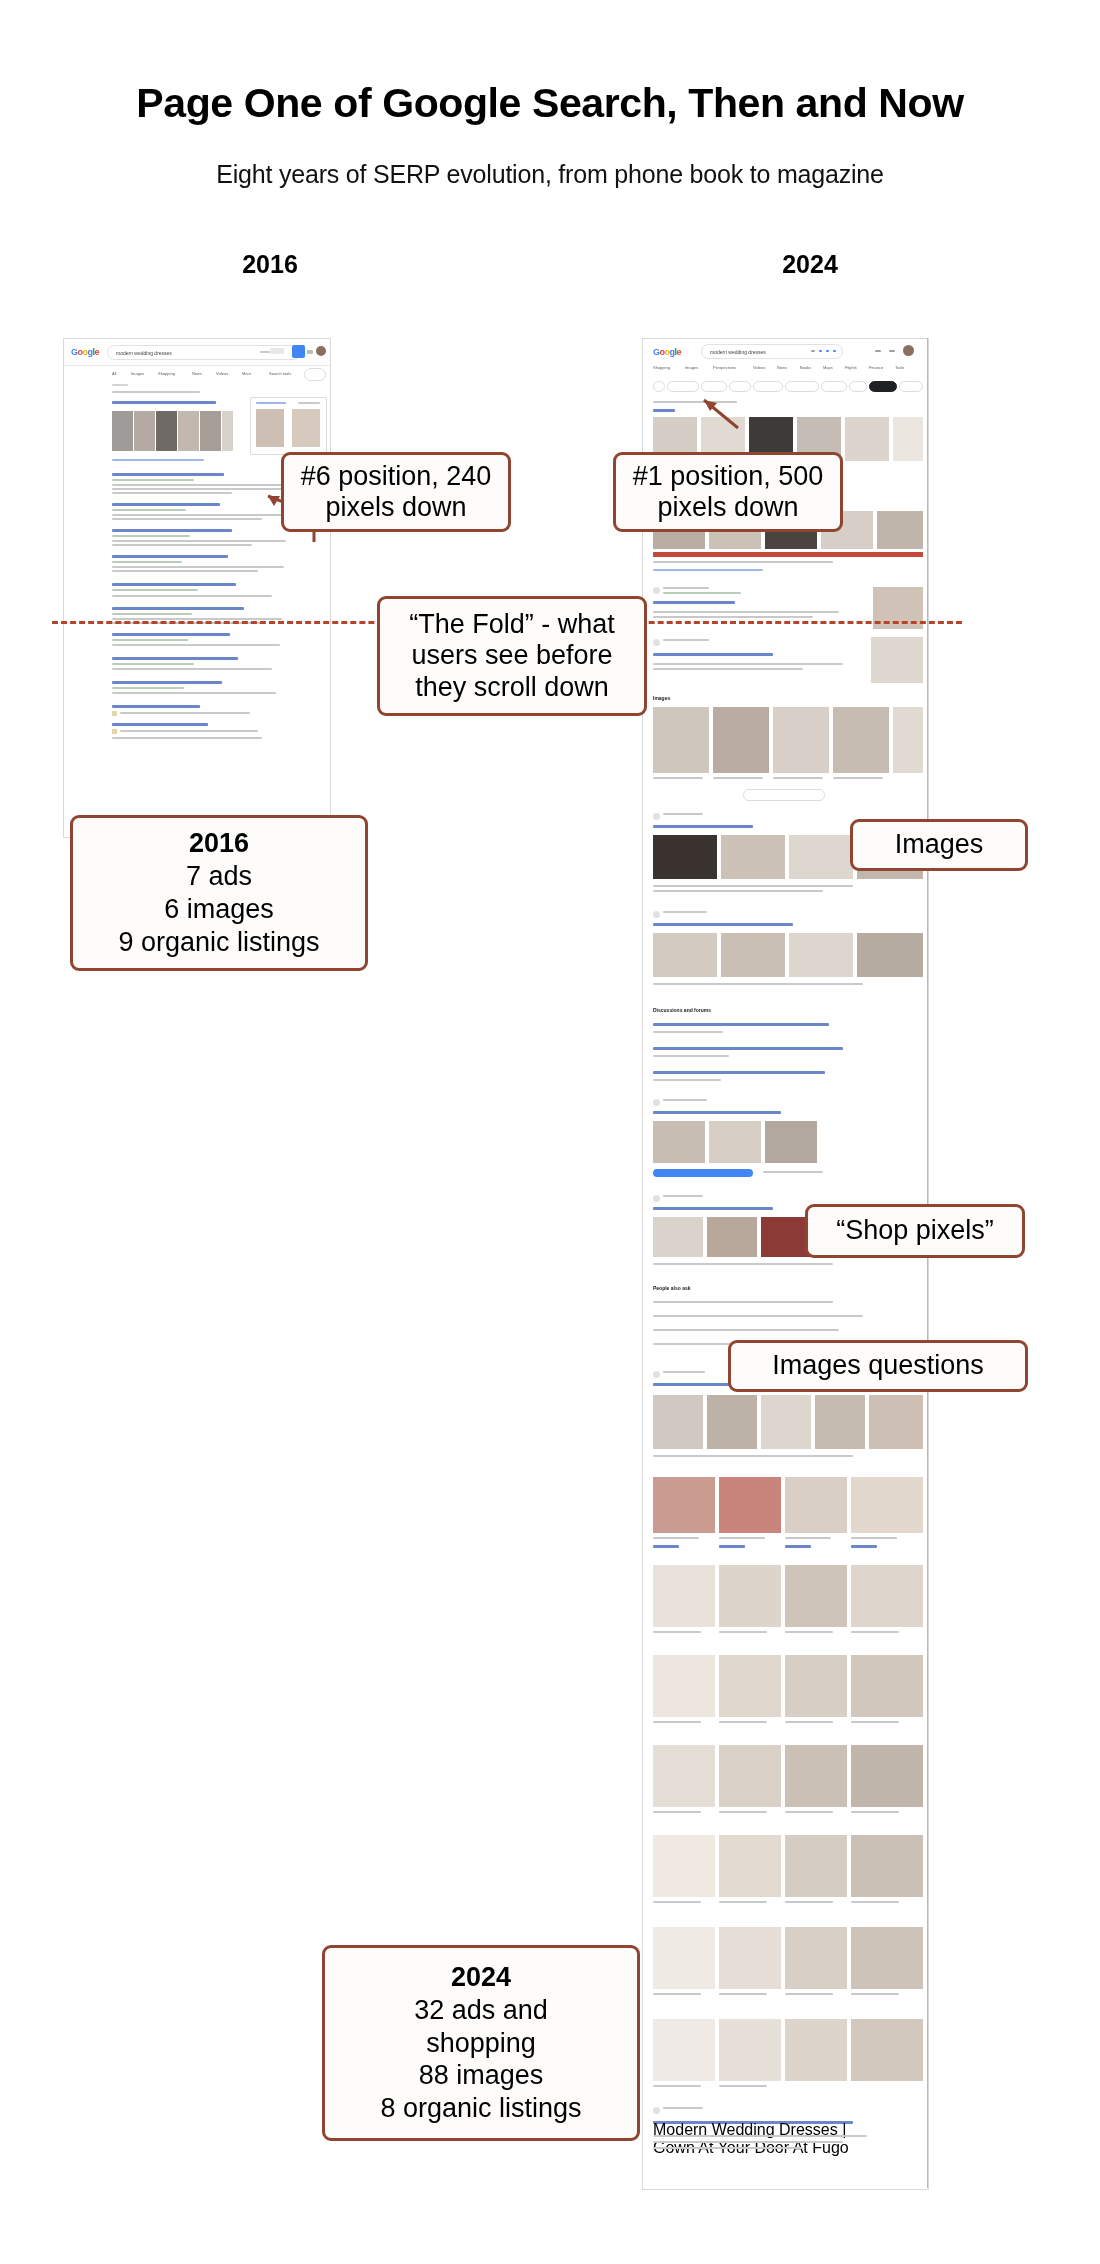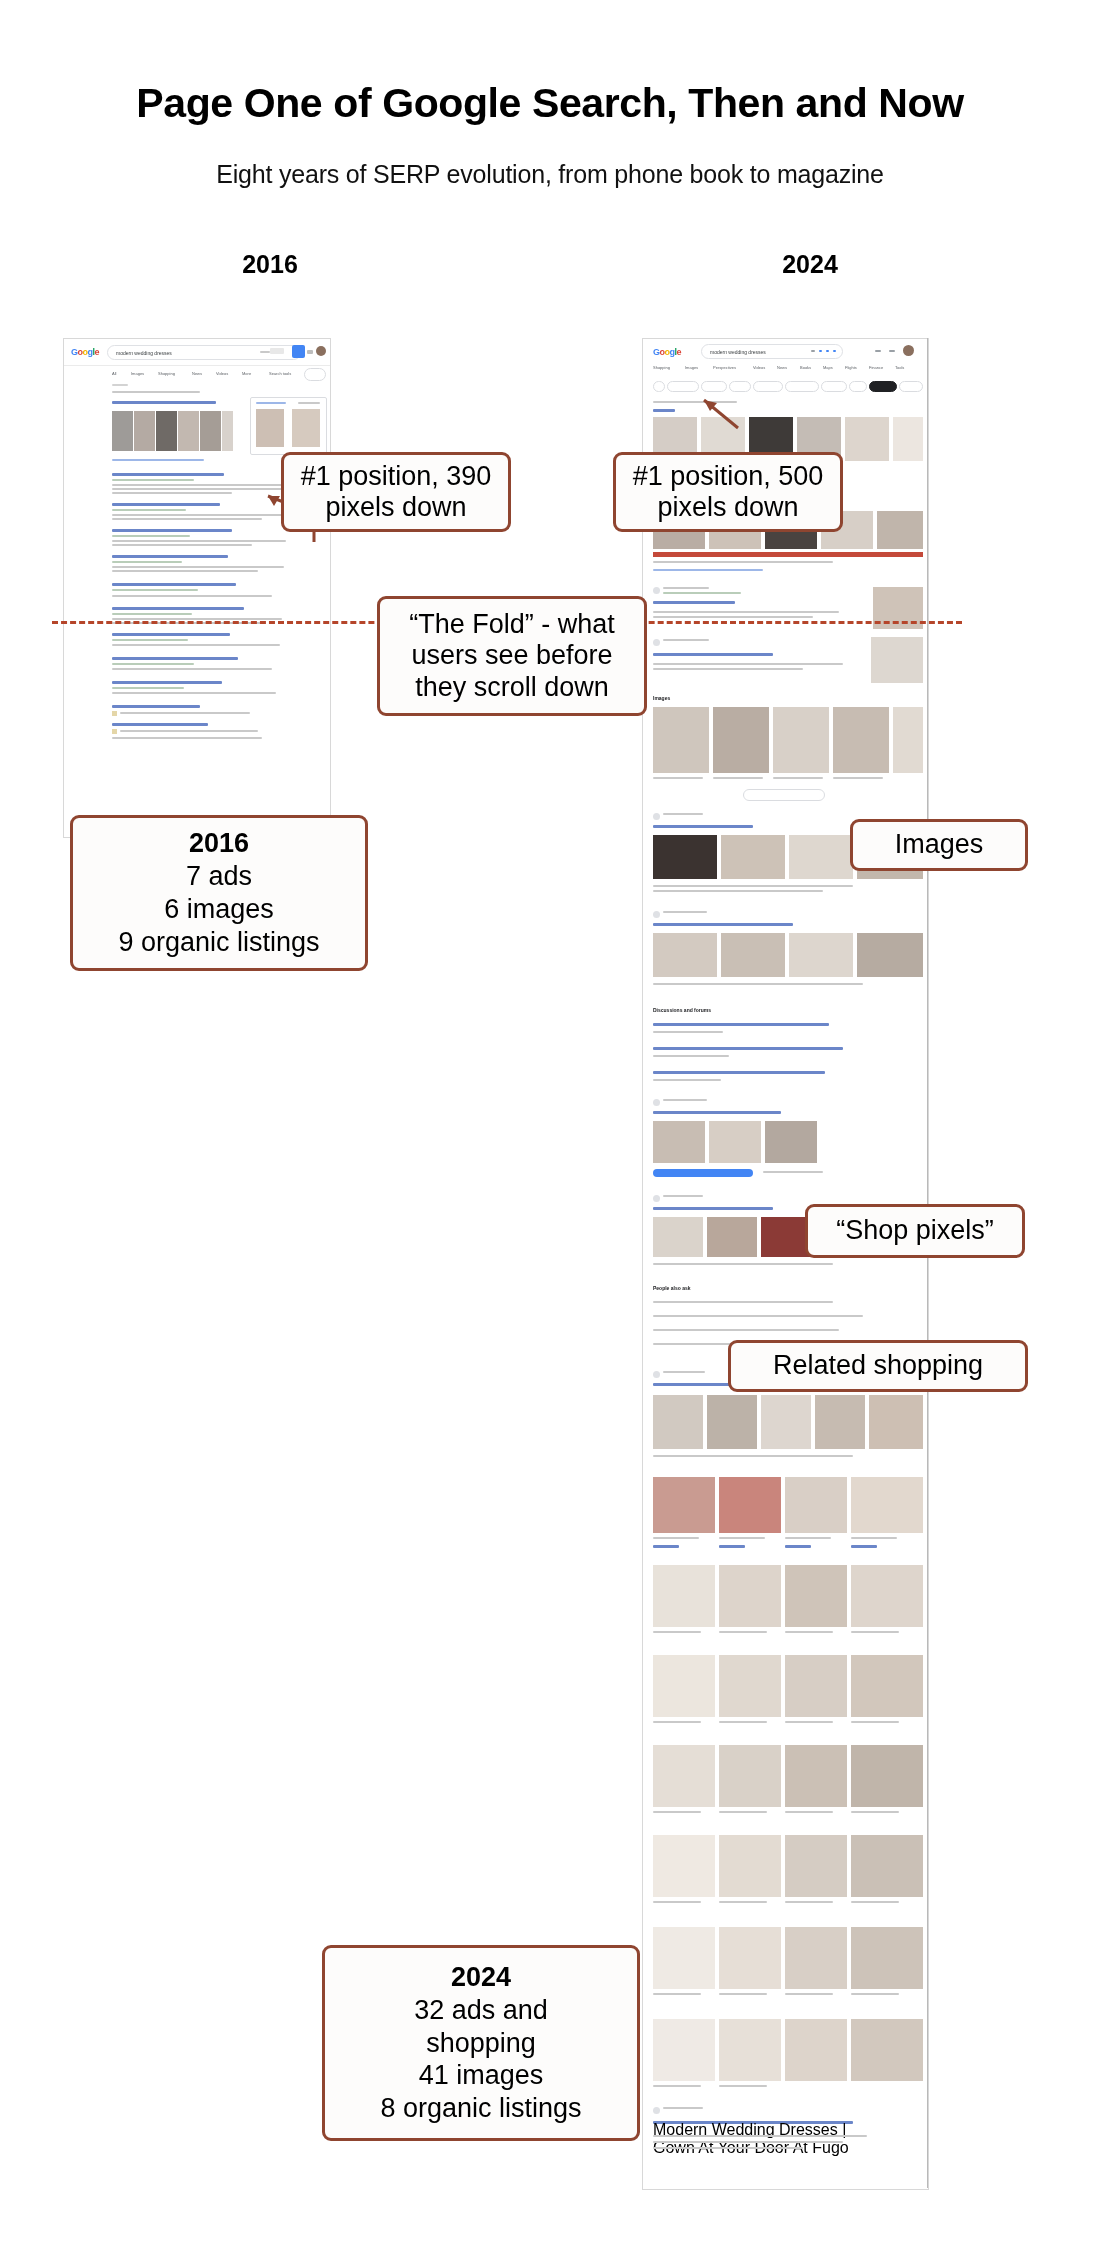--- a/index.html
+++ b/index.html
@@ -421,42 +421,42 @@
   <svg class="leader" style="left:246px;top:486px;width:70px;height:60px" viewBox="0 0 70 60">
     <path d="M68,56 L68,28 L22,10" stroke="#8f4530" stroke-width="3" fill="none"></path>
     <path d="M22,10 L34,10 L28,20 Z" fill="#8f4530"></path>
   </svg>
 
   <svg class="leader" style="left:700px;top:394px;width:60px;height:46px" viewBox="0 0 60 46">
     <path d="M4,6 L38,34" stroke="#8f4530" stroke-width="3" fill="none"></path>
     <path d="M4,6 L17,9 L10,17 Z" fill="#8f4530"></path>
   </svg>
 
-  <div class="callout" id="co-pos-2016" style="left:281px;top:452px;width:230px;height:80px;">#1 position, 390 pixels down</div>
+  <div class="callout" id="co-pos-2016" style="left:281px;top:452px;width:230px;height:80px;">#6 position, 240 pixels down</div>
 
   <div class="callout" id="co-pos-2024" style="left:613px;top:452px;width:230px;height:80px;">#1 position, 500 pixels down</div>
 
   <div class="callout" id="co-fold" style="left:377px;top:596px;width:270px;height:120px;">“The Fold” - what users see before they scroll down</div>
 
   <div class="callout" id="co-images" style="left:850px;top:819px;width:178px;height:52px;">Images</div>
 
 
   <div class="callout" id="co-shop-deals" style="left:805px;top:1204px;width:220px;height:54px;">“Shop pixels”</div>
 
-  <div class="callout" id="co-related" style="left:728px;top:1340px;width:300px;height:52px;">Related shopping</div>
+  <div class="callout" id="co-related" style="left:728px;top:1340px;width:300px;height:52px;">Images questions</div>
 
 
   <div class="callout summary" id="sum-2016" style="left:70px;top:815px;width:298px;height:156px;flex-direction:column;">
     <b>2016</b>
     <span>7 ads</span>
     <span>6 images</span>
     <span>9 organic listings</span>
   </div>
 
   <div class="callout summary" id="sum-2024" style="left:322px;top:1945px;width:318px;height:196px;flex-direction:column;">
     <b>2024</b>
     <span>32 ads and</span>
     <span>shopping</span>
-    <span>41 images</span>
+    <span>88 images</span>
     <span>8 organic listings</span>
   </div>
 
 </div>
 
 </body></html>

